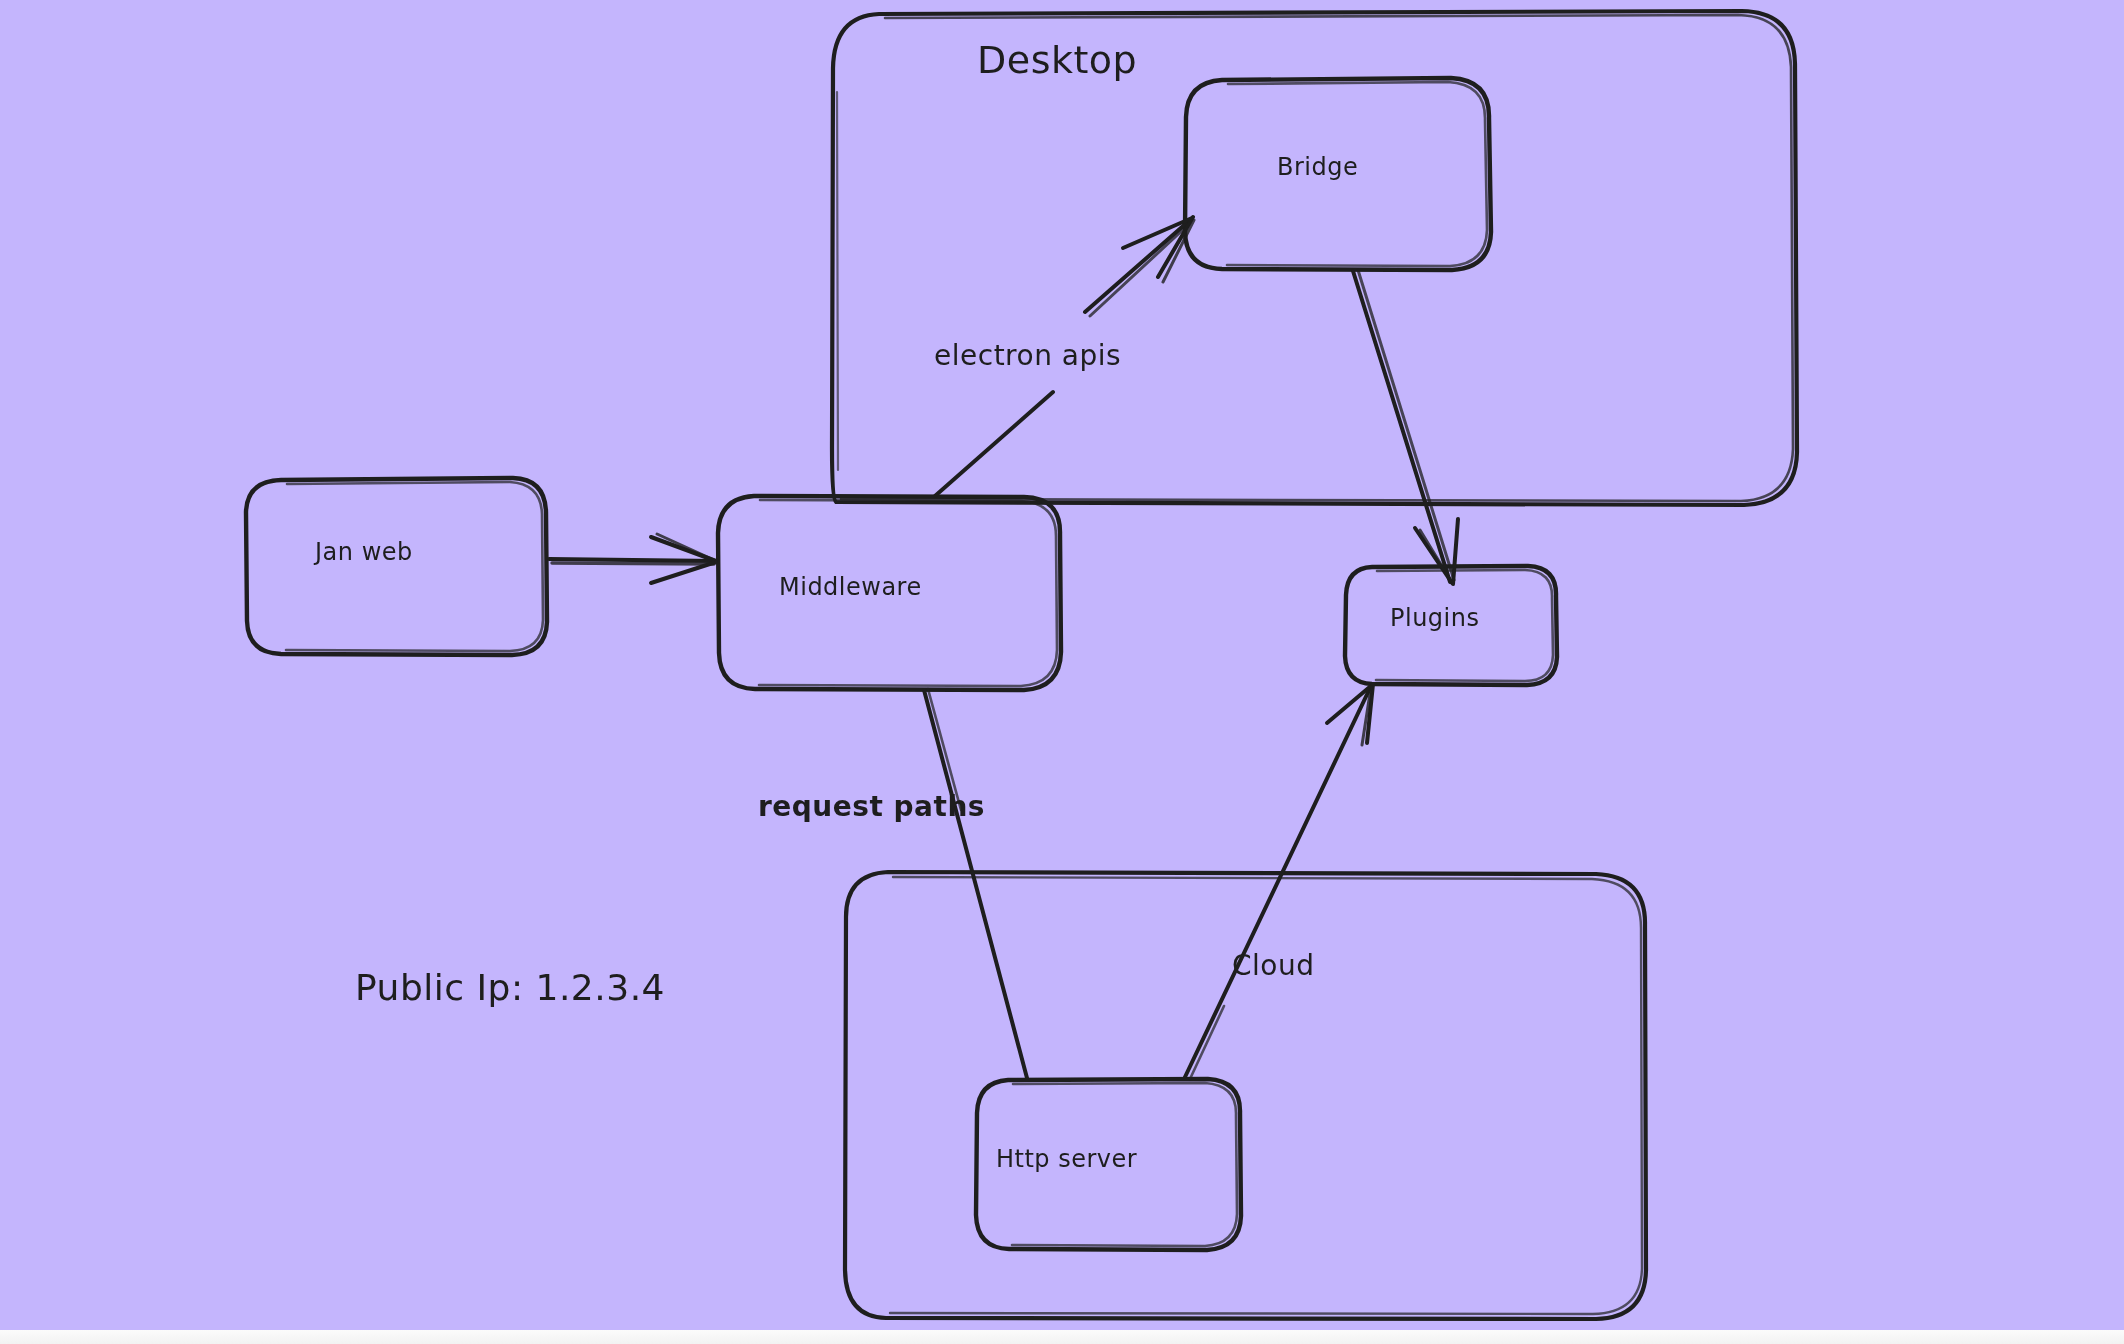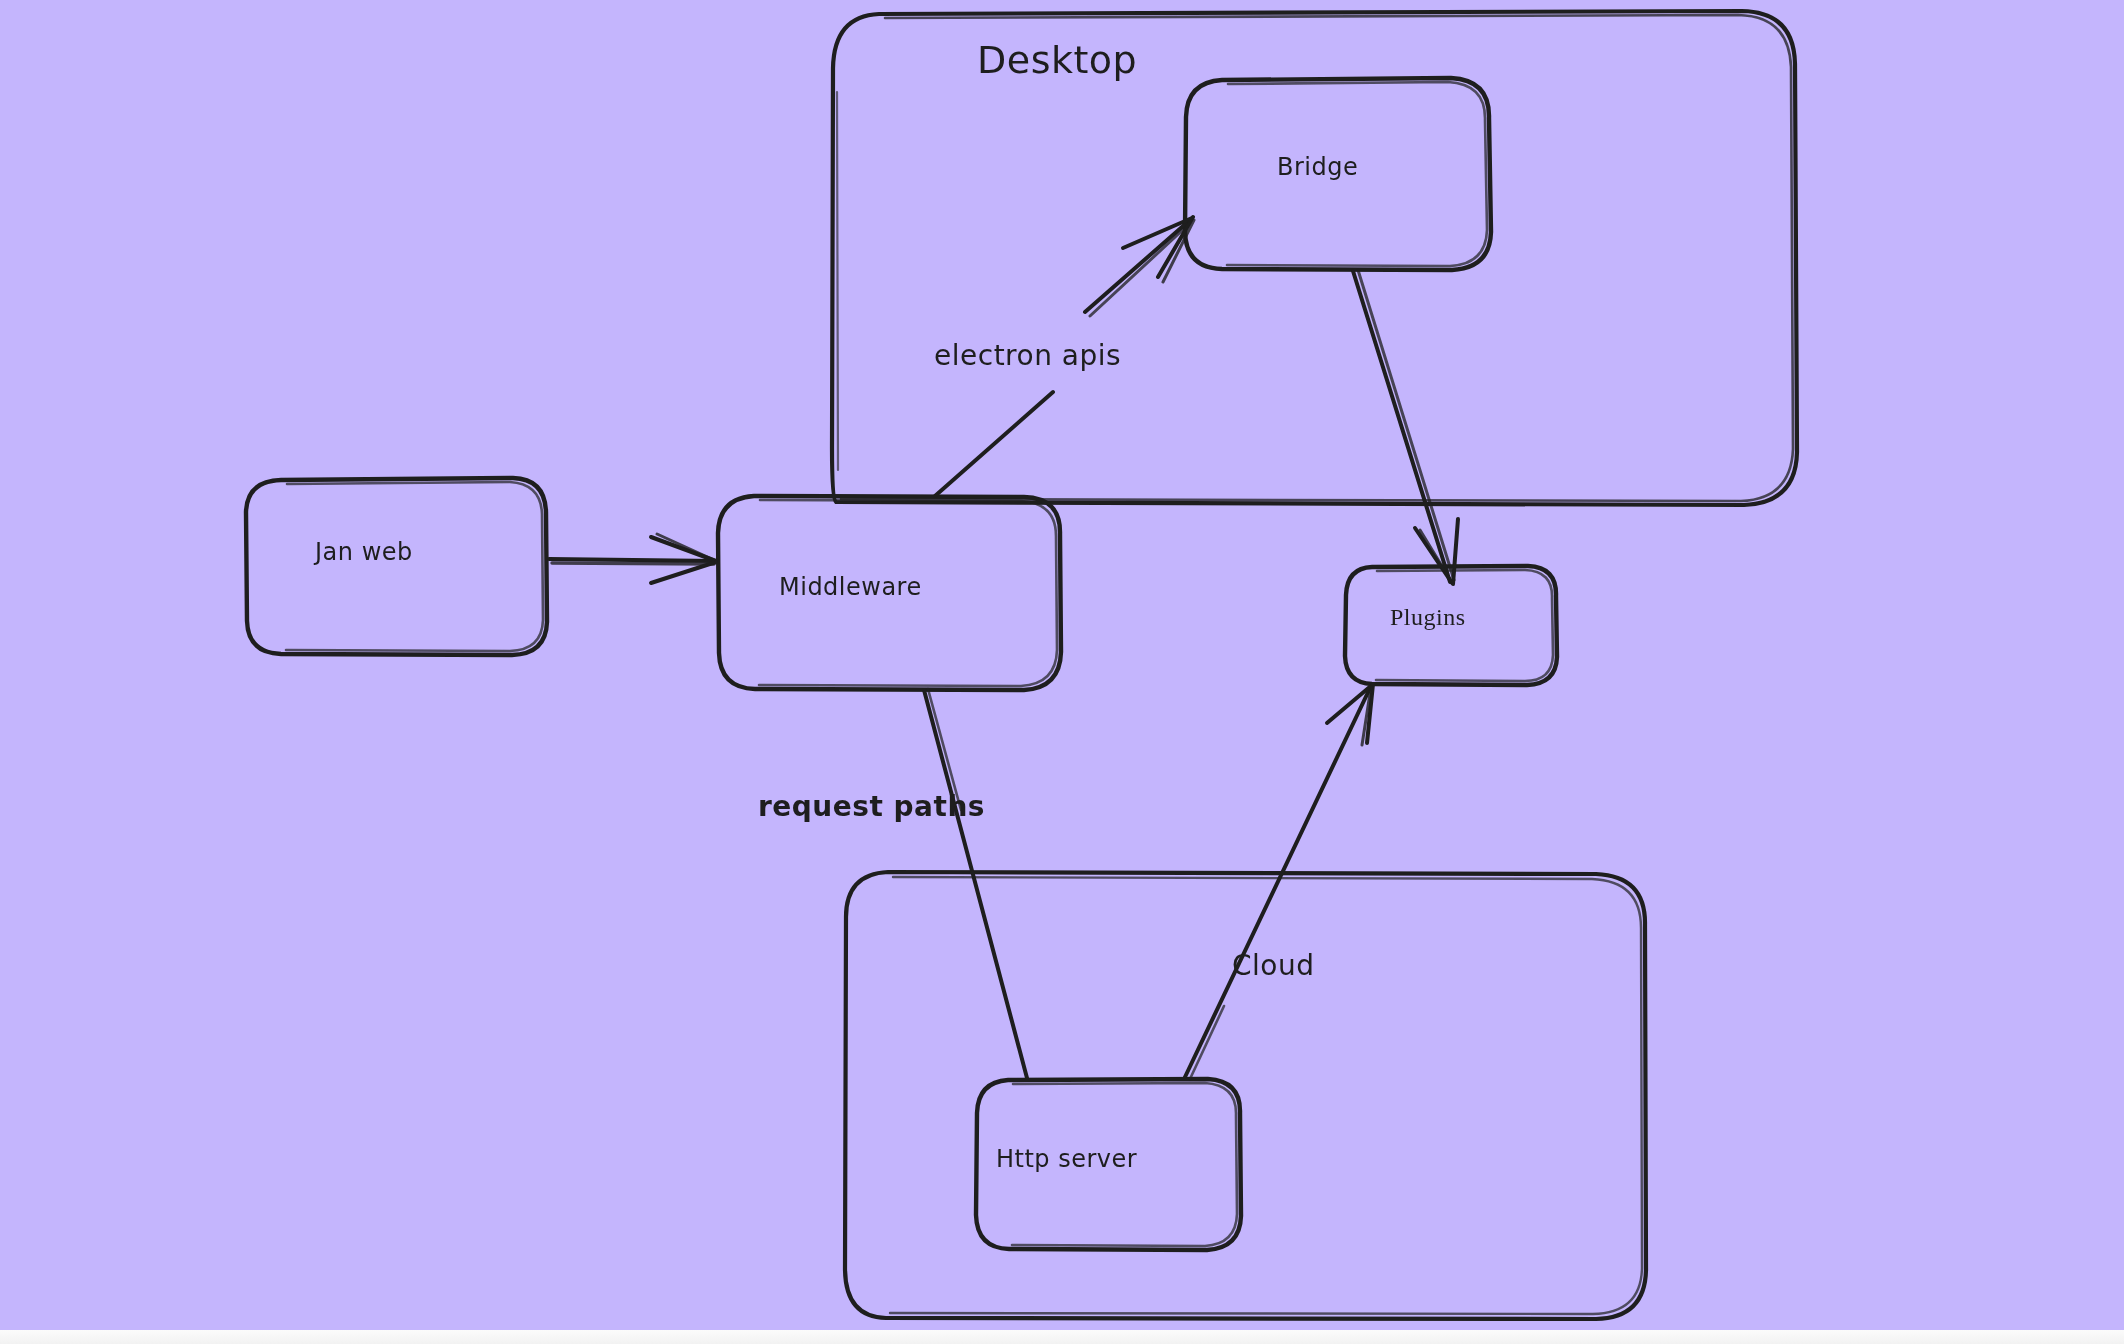--- a/index.html
+++ b/index.html
@@ -150,27 +150,28 @@
   </svg>
 
   <div class="label container-label" style="left:977px; top:38px;">Desktop</div>
 
   <div class="label node-label" style="left:315px; top:538px;">Jan web</div>
 
   <div class="label node-label" style="left:779px; top:573px;">Middleware</div>
 
   <div class="label node-label" style="left:1277px; top:153px;">Bridge</div>
 
-  <div class="label node-label" style="left:1390px; top:604px;font-family:Liberation Serif, serif;">Plugins</div>
+  <div class="label node-label" style="left:1390px; top:604px;">Plugins</div>
 
   <div class="label node-label" style="left:996px; top:1145px;">Http server</div>
 
   <div class="label edge-label" style="left:934px; top:339px;">electron apis</div>
 
   <div class="label edge-label" style="left:758px; top:790px;font-weight:bold;">request paths</div>
 
   <div class="label edge-label" style="left:1232px; top:949px;">Cloud</div>
 
+  <div class="label note-label" style="left:355px; top:961px;">Public Ip: 1.2.3.4</div>
 
 
   <div class="bottom-band"></div>
 
 </div>
 
 </body></html>

